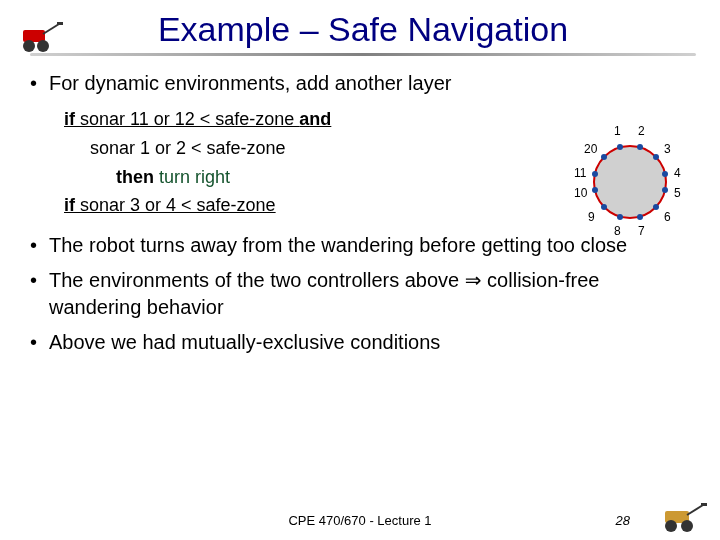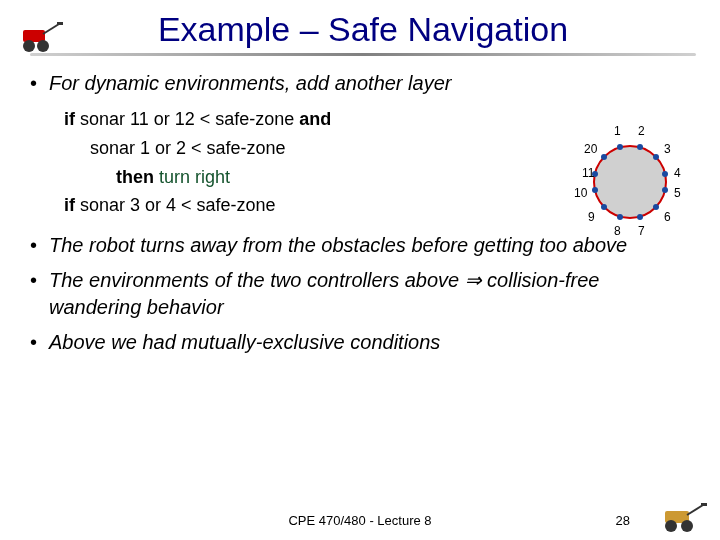--- a/index.html
+++ b/index.html
@@ -51,48 +51,48 @@
   .bullet {
     display: flex;
     margin-bottom: 8px;
   }
   .bullet-marker {
     margin-right: 12px;
     font-size: 20px;
   }
   .bullet-text {
     flex: 1;
-    font-style: italic;
   }
   .pseudo-block {
     margin-left: 34px;
     font-size: 18px;
     line-height: 1.6;
     margin-bottom: 12px;
   }
-  .ind1 { margin-left: 0; }
+  .ind1 { margin-left: 0; text-decoration: underline; }
   .ind2 { margin-left: 26px; }
   .ind3 { margin-left: 52px; }
   .kw-bold { font-weight: bold; }
   .kw-purple { color: #14532d; }
   .footer {
     position: absolute;
     bottom: 12px;
     left: 0;
     width: 100%;
     text-align: center;
     font-size: 13px;
     color: #000;
   }
   .page-num {
     position: absolute;
     bottom: 12px;
     right: 90px;
     font-size: 13px;
     color: #000;
+    font-style: italic;
   }
   .mower-icon-br {
     position: absolute;
     bottom: 6px;
     right: 10px;
     width: 55px;
     height: 35px;
   }
   .diagram {
     position: absolute;
@@ -139,21 +139,21 @@
       <div class="ind3">
         <span class="kw-bold">then</span><span class="kw-purple"> turn right</span>
       </div>
       <div class="ind1">
         <span class="kw-bold">if</span><span> sonar 3 or 4 &lt; safe-zone</span>
       </div>
     </div>
 
     <div class="bullet bullet2">
       <div class="bullet-marker">•</div>
-      <div class="bullet-text">The robot turns away from the obstacles before getting too above</div>
+      <div class="bullet-text">The robot turns away from the wandering before getting too close</div>
     </div>
 
     <div class="bullet bullet2">
       <div class="bullet-marker">•</div>
       <div class="bullet-text">
         <span>The environments of the two controllers above </span><span>⇒</span><span> collision-free wandering behavior</span>
       </div>
     </div>
 
     <div class="bullet bullet2">
@@ -183,25 +183,25 @@
     <div class="sensor-label" style="left:44px; top:2px;">1</div>
     <div class="sensor-label" style="left:68px; top:2px;">2</div>
     <div class="sensor-label" style="left:94px; top:20px;">3</div>
     <div class="sensor-label" style="left:104px; top:44px;">4</div>
     <div class="sensor-label" style="left:104px; top:64px;">5</div>
     <div class="sensor-label" style="left:94px; top:88px;">6</div>
     <div class="sensor-label" style="left:68px; top:102px;">7</div>
     <div class="sensor-label" style="left:44px; top:102px;">8</div>
     <div class="sensor-label" style="left:18px; top:88px;">9</div>
     <div class="sensor-label" style="left:4px; top:64px;">10</div>
-    <div class="sensor-label" style="left:12px; top:44px;">11</div>
+    <div class="sensor-label" style="left:4px; top:44px;">11</div>
     <div class="sensor-label" style="left:14px; top:20px;">20</div>
   </div>
 
-  <div class="footer">CPE 470/480 - Lecture 8</div>
+  <div class="footer">CPE 470/670 - Lecture 1</div>
   <div class="page-num">28</div>
 
   <svg class="mower-icon-br" viewBox="0 0 55 35">
     <rect x="10" y="12" width="24" height="12" fill="#cc9933" rx="2"></rect>
     <circle cx="16" cy="27" r="6" fill="#333"></circle>
     <circle cx="32" cy="27" r="6" fill="#333"></circle>
     <line x1="32" y1="16" x2="48" y2="6" stroke="#333" stroke-width="2"></line>
     <rect x="46" y="4" width="6" height="3" fill="#333"></rect>
   </svg>
 </div>

